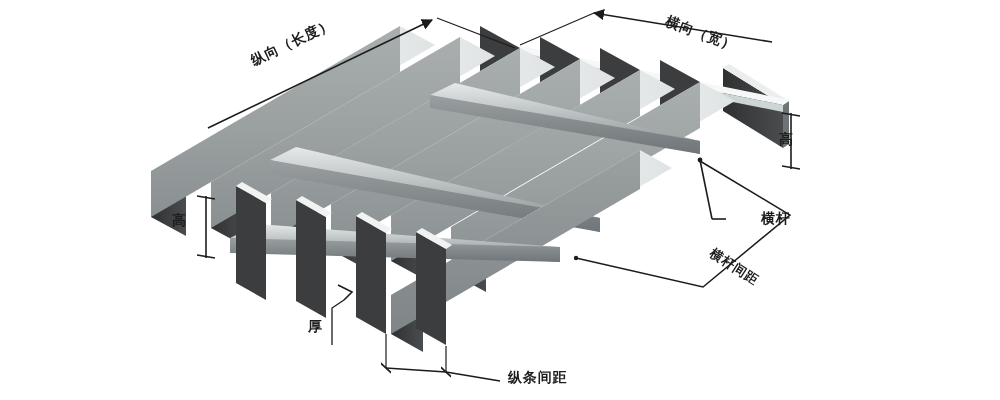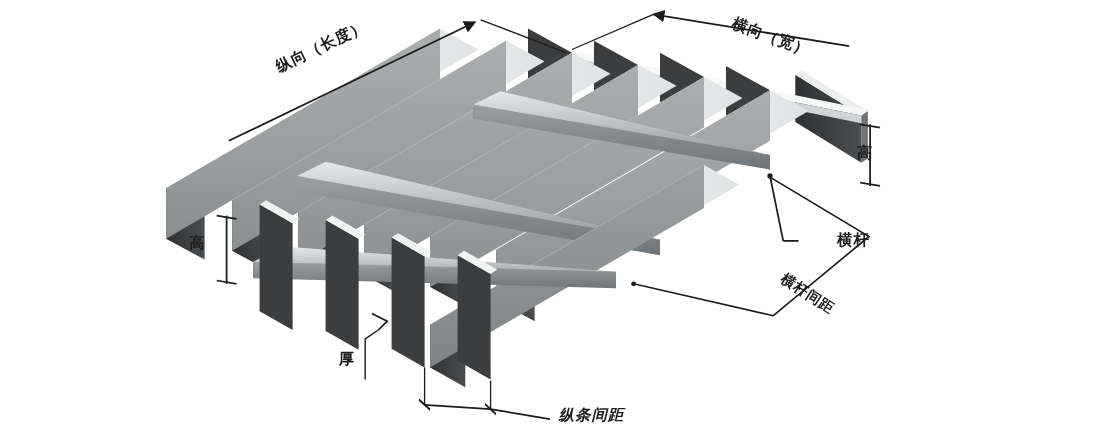--- a/index.html
+++ b/index.html
@@ -234,15 +234,15 @@
   <div class="anno anno-lg" style="left:172px; top:212px;">高</div>
 
   <div class="anno anno-lg" style="left:779px; top:131px;">高</div>
 
   <div class="anno anno-lg" style="left:308px; top:318px;">厚</div>
 
   <div class="anno anno-lg" style="left:729px; top:210px;margin-left:32px;">横杆</div>
 
   <div class="anno anno-md rot-xsp" style="left:711px; top:243px;">横杆间距</div>
 
-  <div class="anno anno-lg" style="left:508px; top:369px;font-style:italic;">纵条间距</div>
+  <div class="anno anno-lg" style="left:508px; top:369px;">纵条间距</div>
 
 </div>
 
 </body></html>

